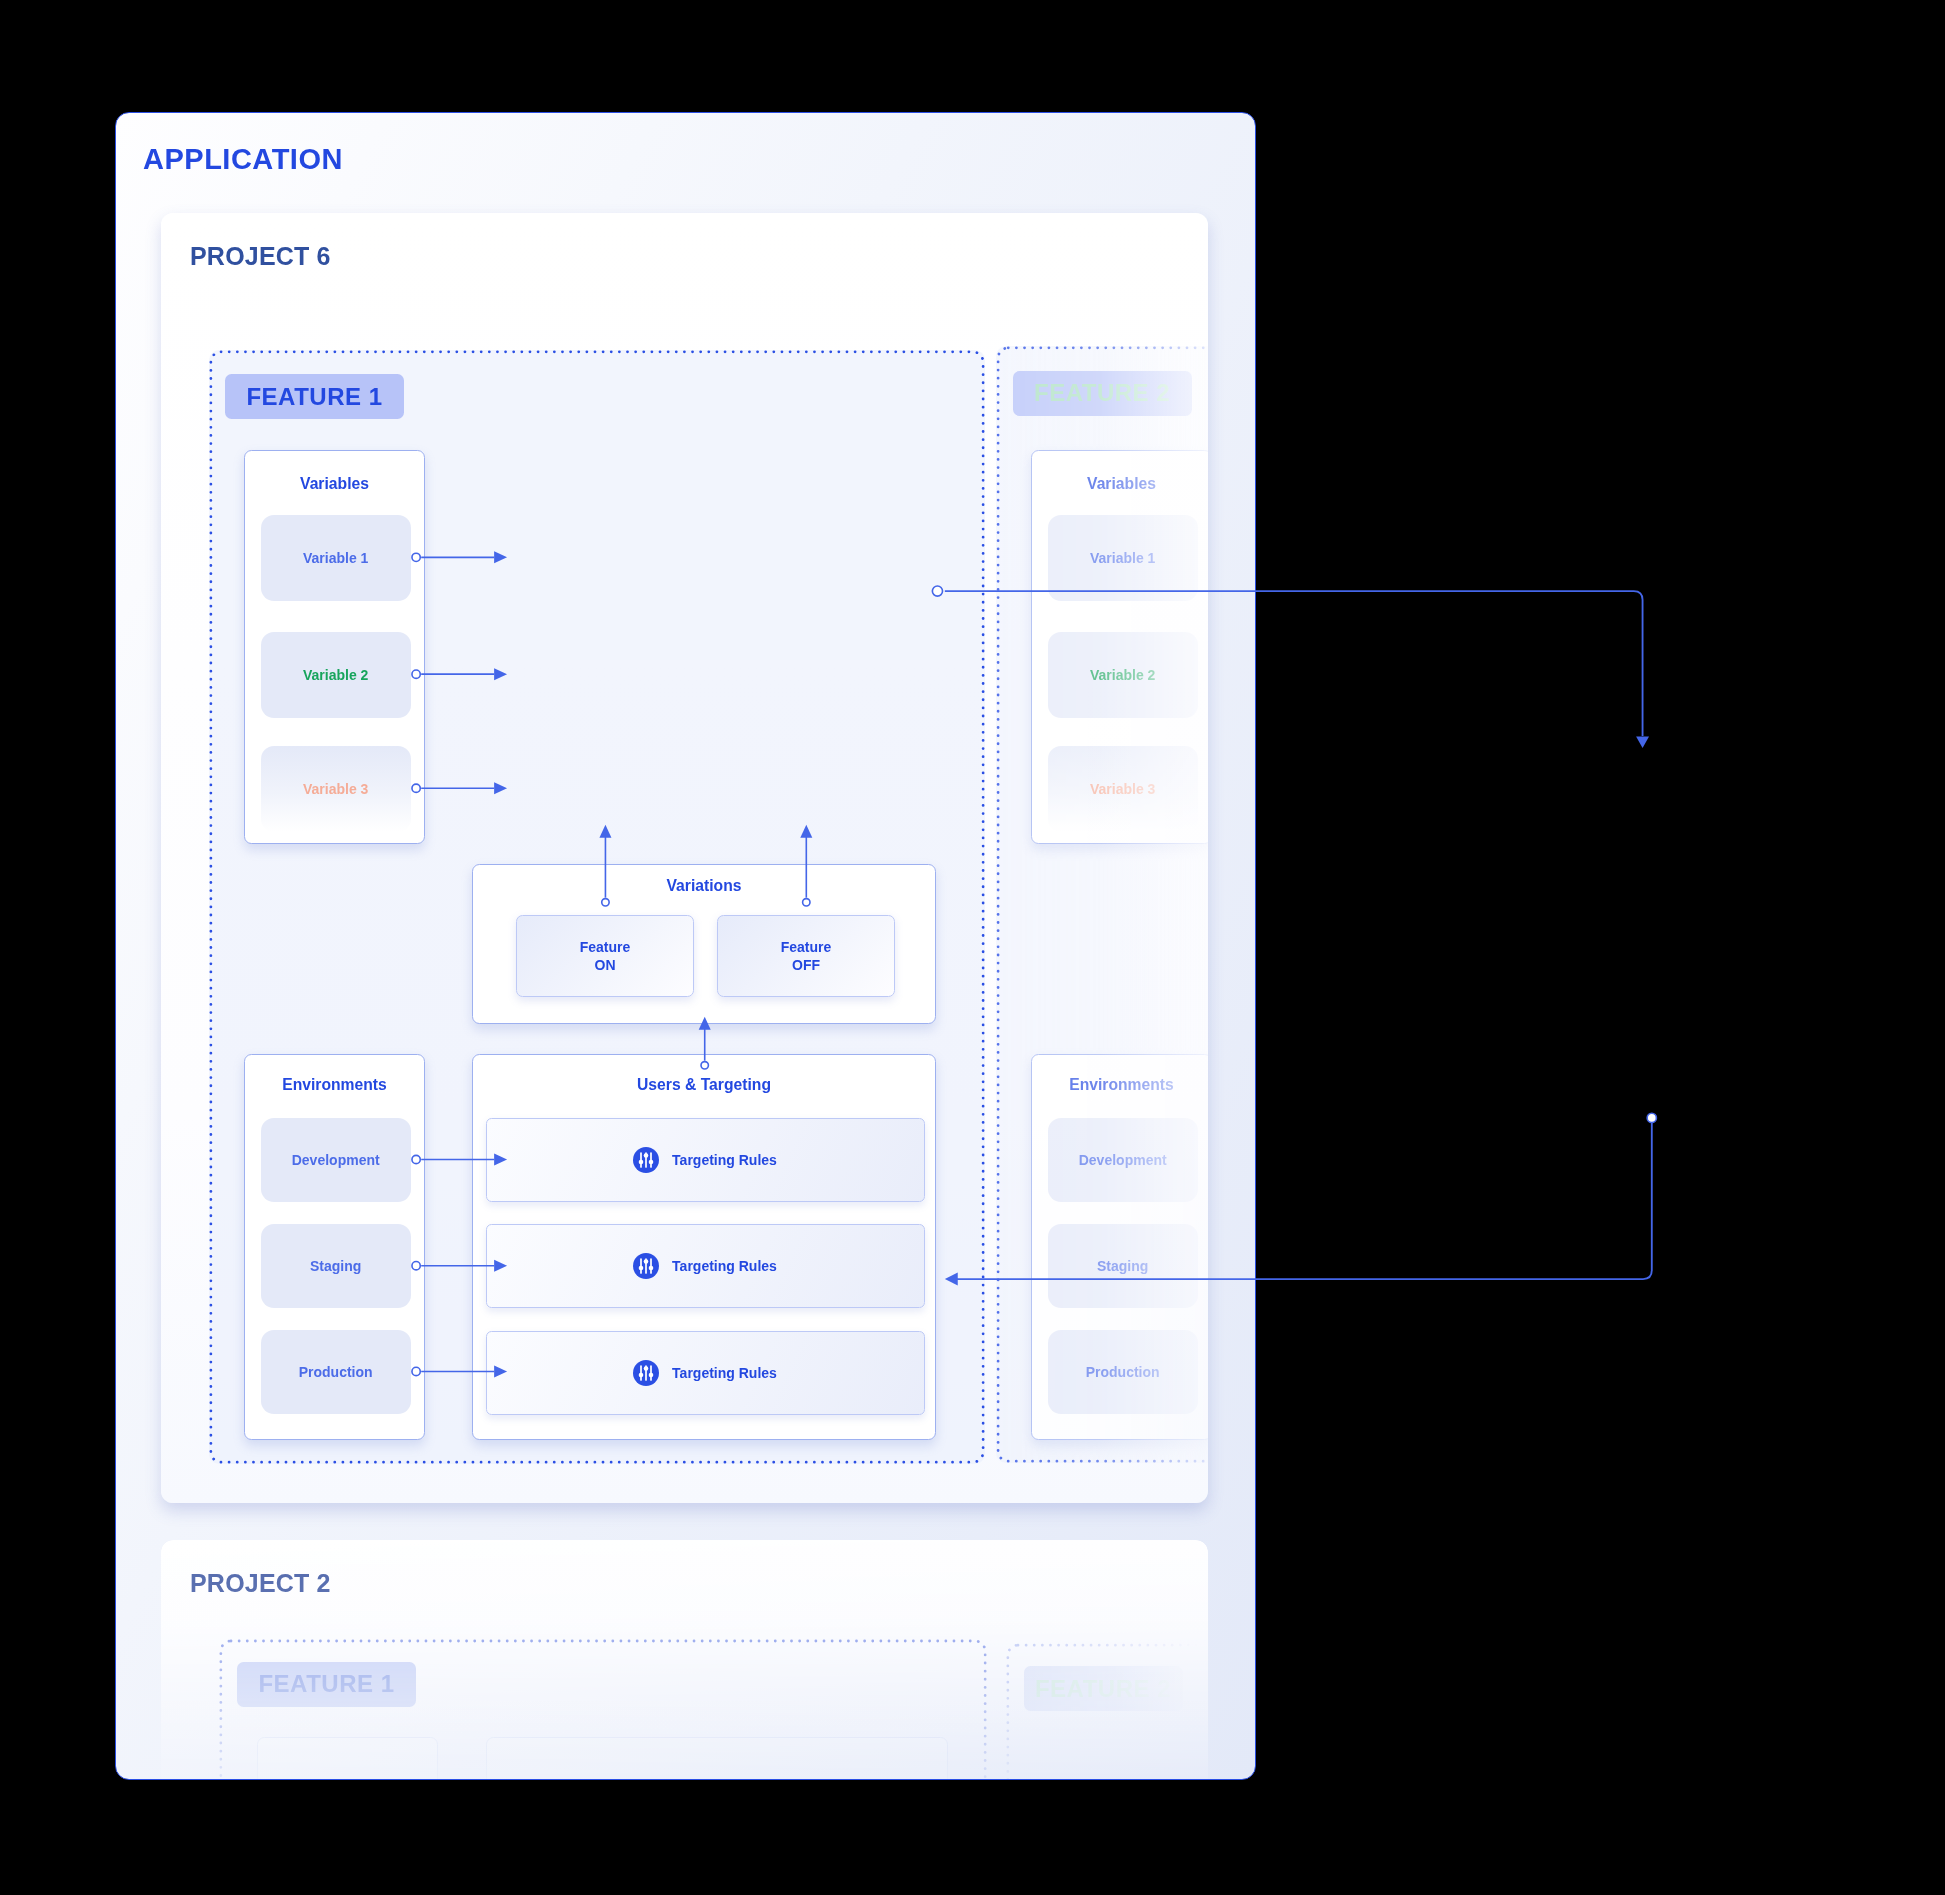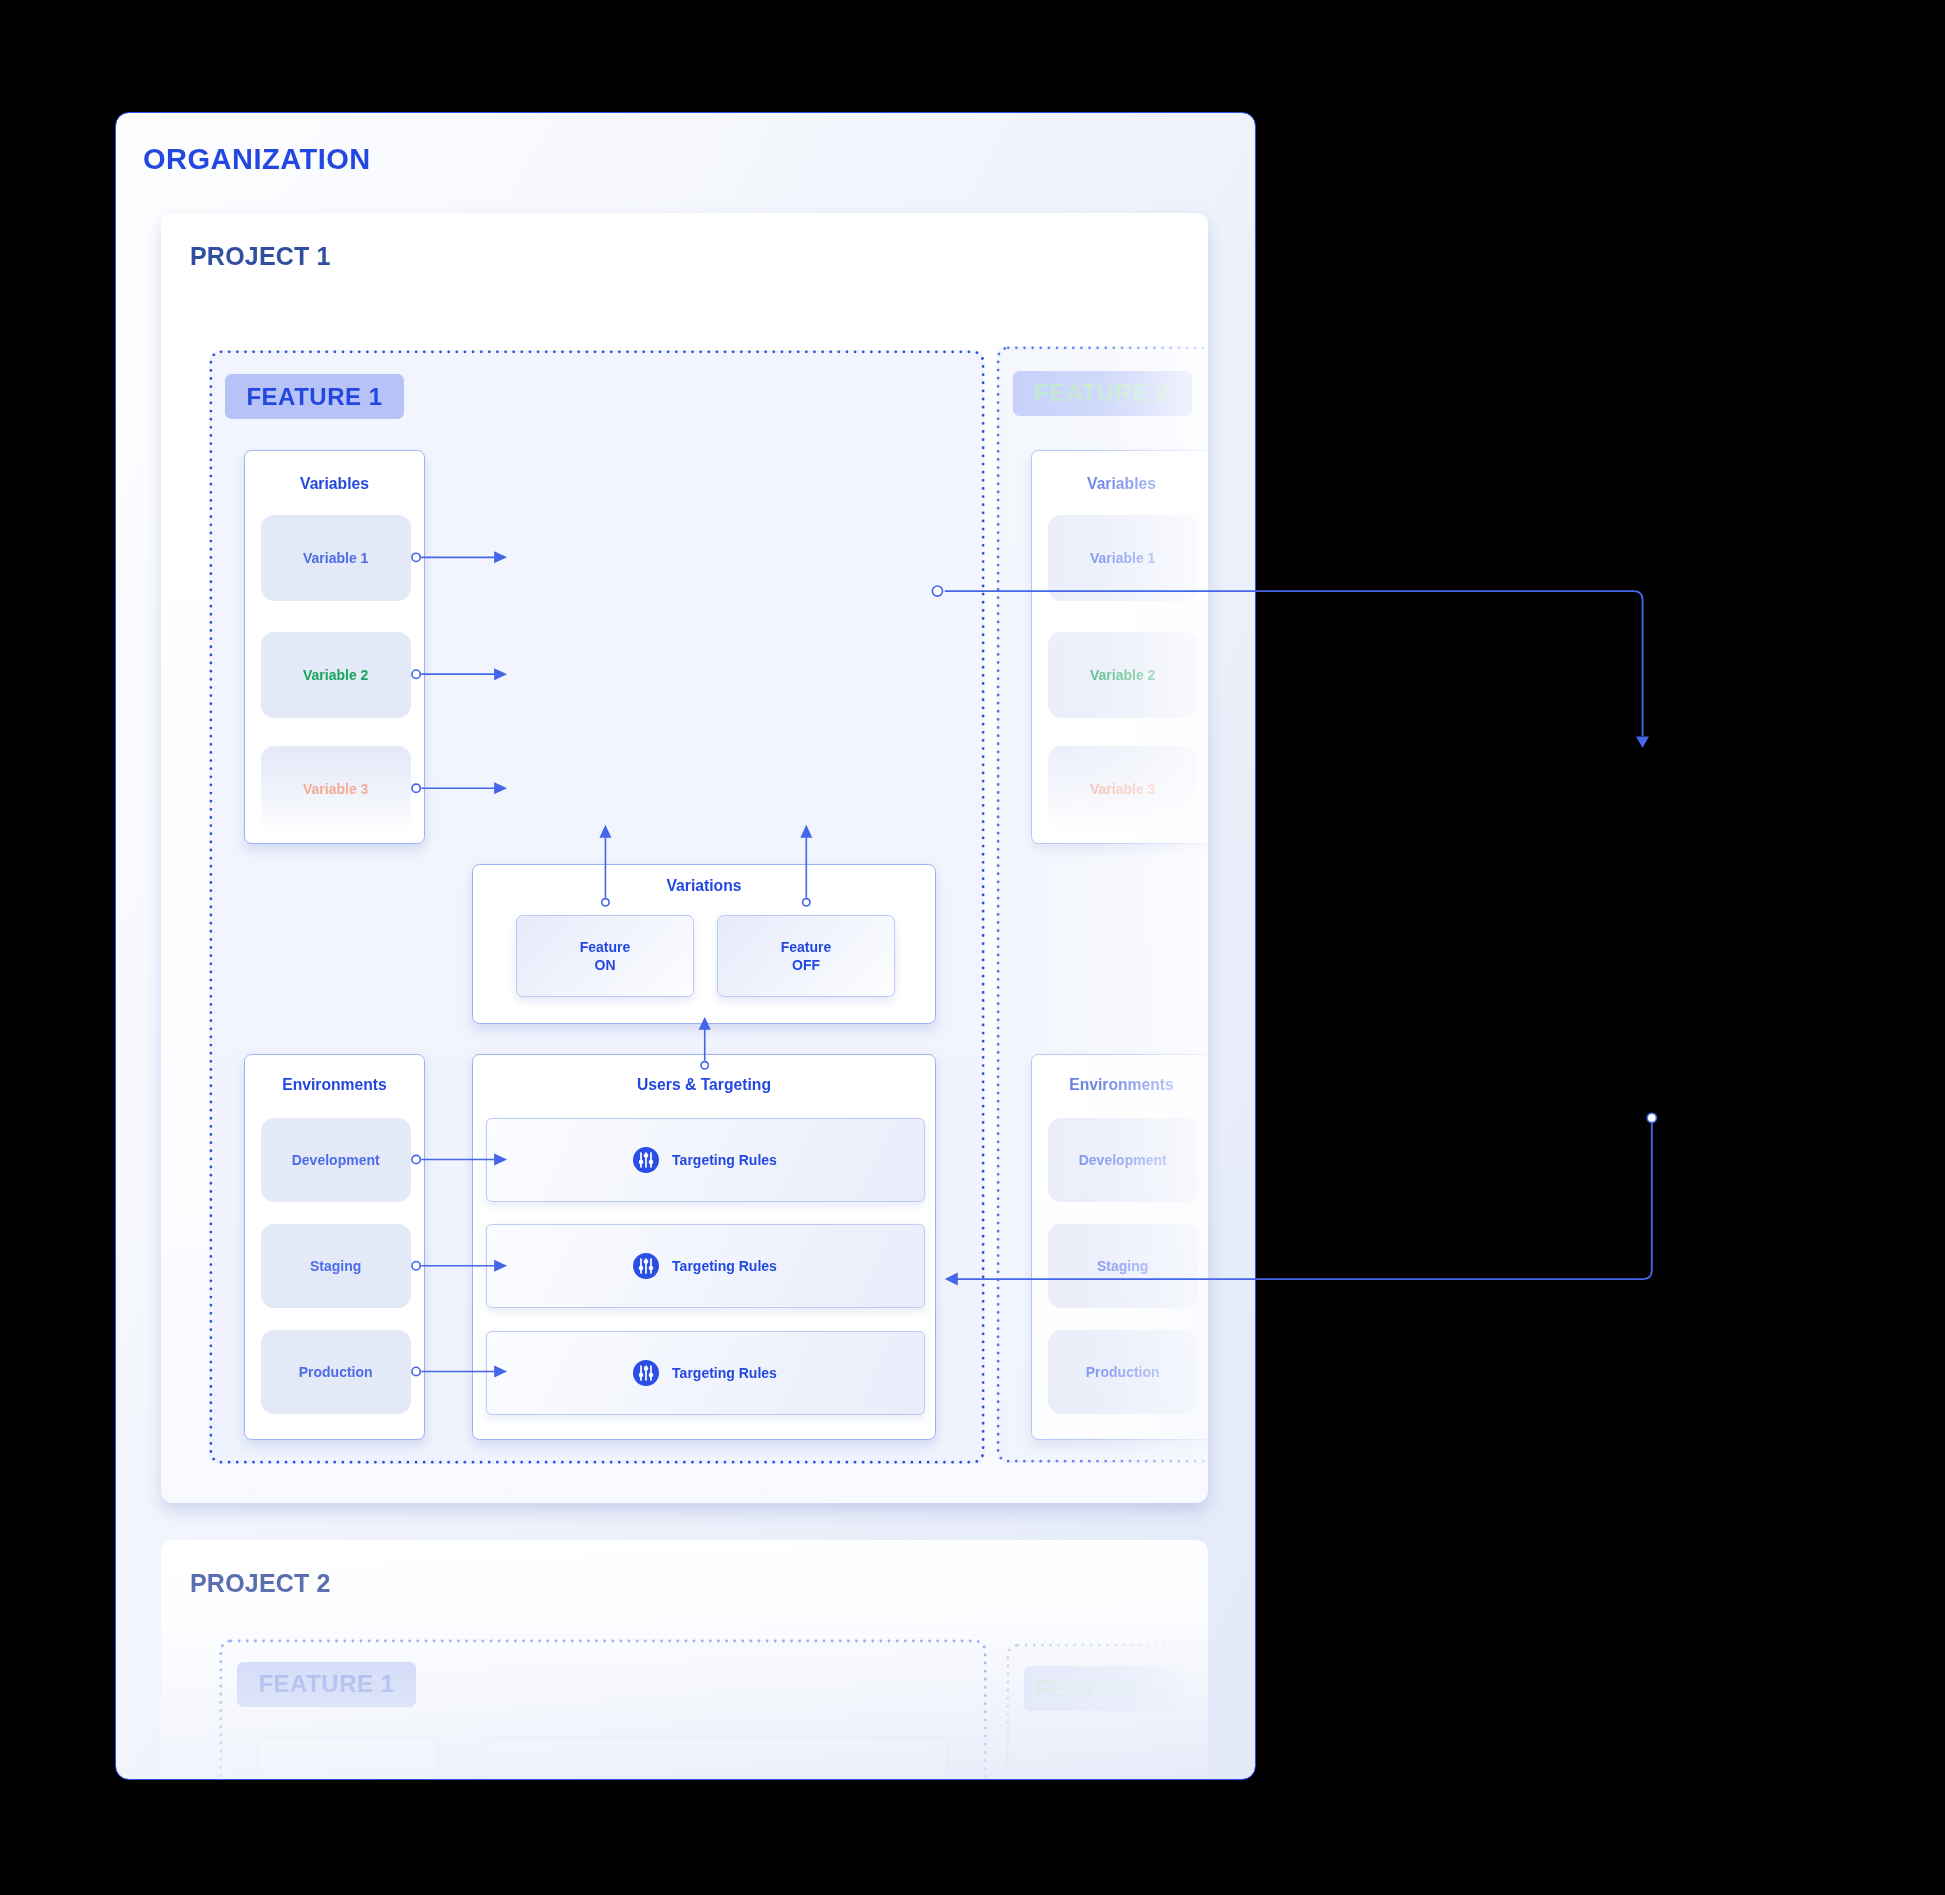--- a/index.html
+++ b/index.html
@@ -126,24 +126,24 @@
   .cthin { stroke:#4466e8; stroke-width:3.5; fill:none; }
   .cdot  { fill:#ffffff; stroke:#4466e8; stroke-width:3.5; }
   .ahead { fill:#4466e8; }
 </style>
 </head>
 <body>
 
 <div class="canvas">
 
   <div class="org">
-    <div class="org-label">ORGANIZATION</div>
+    <div class="org-label">APPLICATION</div>
 
     <div class="project project1">
-      <div class="project-label">PROJECT 1</div>
+      <div class="project-label">PROJECT 6</div>
 
       <div class="feature feature1">
         <div class="feature-bg"></div>
         <svg class="dotted-svg" width="776" height="1114" viewBox="0 0 1680 2412">
           <rect x="4" y="4" width="1672" height="2404" rx="22" fill="none" stroke="#2b4fe4" stroke-width="6" stroke-dasharray="0.1 17.5" stroke-linecap="round"></rect>
         </svg>
 
         <div class="badge" style="left:16px; top:24px; width:179px; height:45px;">FEATURE 1</div>
 
         <div class="panel" style="left:35px; top:100px; width:181px; height:394px;">

